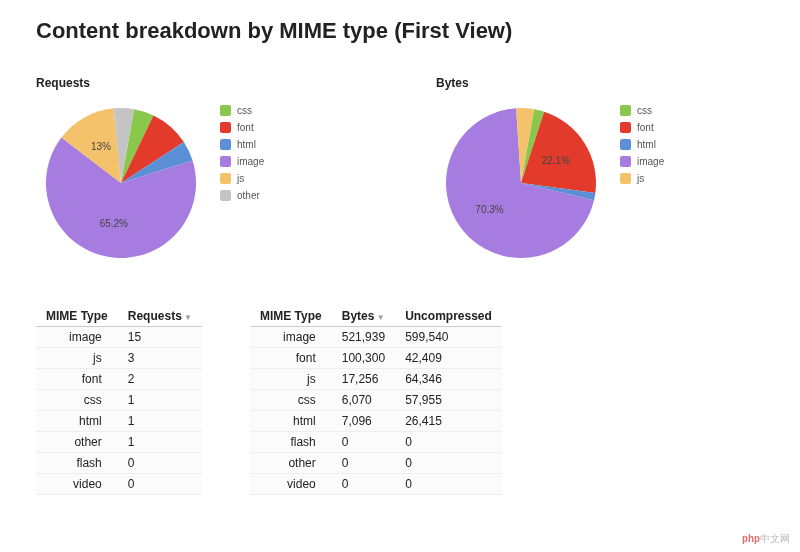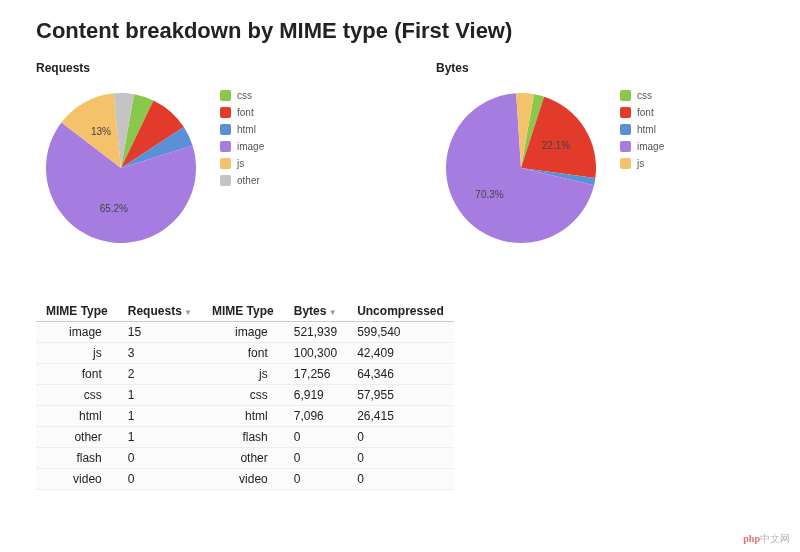--- a/index.html
+++ b/index.html
@@ -7,21 +7,21 @@
     padding: 18px 36px;
     font-family: Verdana, Geneva, sans-serif;
     color: #222;
     background: #fff;
     width: 800px;
     box-sizing: border-box;
   }
   h1 {
     font-size: 22px;
     font-weight: 900;
-    margin: 0 0 17px 0;
+    margin: 0 0 32px 0;
     letter-spacing: 0px;
   }
   .panels {
     display: flex;
     gap: 60px;
   }
   .panel {
     flex: 0 0 340px;
   }
   .panel-title {
@@ -49,21 +49,22 @@
     line-height: 17px;
   }
   .sw {
     width: 11px;
     height: 11px;
     border-radius: 2px;
     display: inline-block;
   }
   .tables {
     display: flex;
-    margin-top: 50px;
+    gap: 48px;
+    margin-top: 40px;
   }
   .twrap {
     flex: 0 0 auto;
   }
   table {
     border-collapse: collapse;
     font-size: 12px;
   }
   th {
     font-weight: bold;
@@ -88,21 +89,21 @@
     fill: #444;
     text-anchor: middle;
   }
   .watermark {
     position: fixed;
     right: 10px;
     bottom: 6px;
     font-size: 10px;
     color: #999;
     opacity: 0.7;
-    font-family: Liberation Serif, serif;
+    font-family: Liberation Mono, monospace;
   }
   .watermark b { color: #d33; }
 </style>
 </head>
 <body>
 
 <h1>Content breakdown by MIME type (First View)</h1>
 
 <div class="panels">
   <div class="panel">
@@ -249,21 +250,21 @@
                   <td class="num">100,300</td>
                   <td class="num">42,409</td>
           </tr>
           <tr>
             <td class="lab">js</td>
                   <td class="num">17,256</td>
                   <td class="num">64,346</td>
           </tr>
           <tr>
             <td class="lab">css</td>
-                  <td class="num">6,919</td>
+                  <td class="num">6,070</td>
                   <td class="num">57,955</td>
           </tr>
           <tr>
             <td class="lab">html</td>
                   <td class="num">7,096</td>
                   <td class="num">26,415</td>
           </tr>
           <tr>
             <td class="lab">flash</td>
                   <td class="num">0</td>

